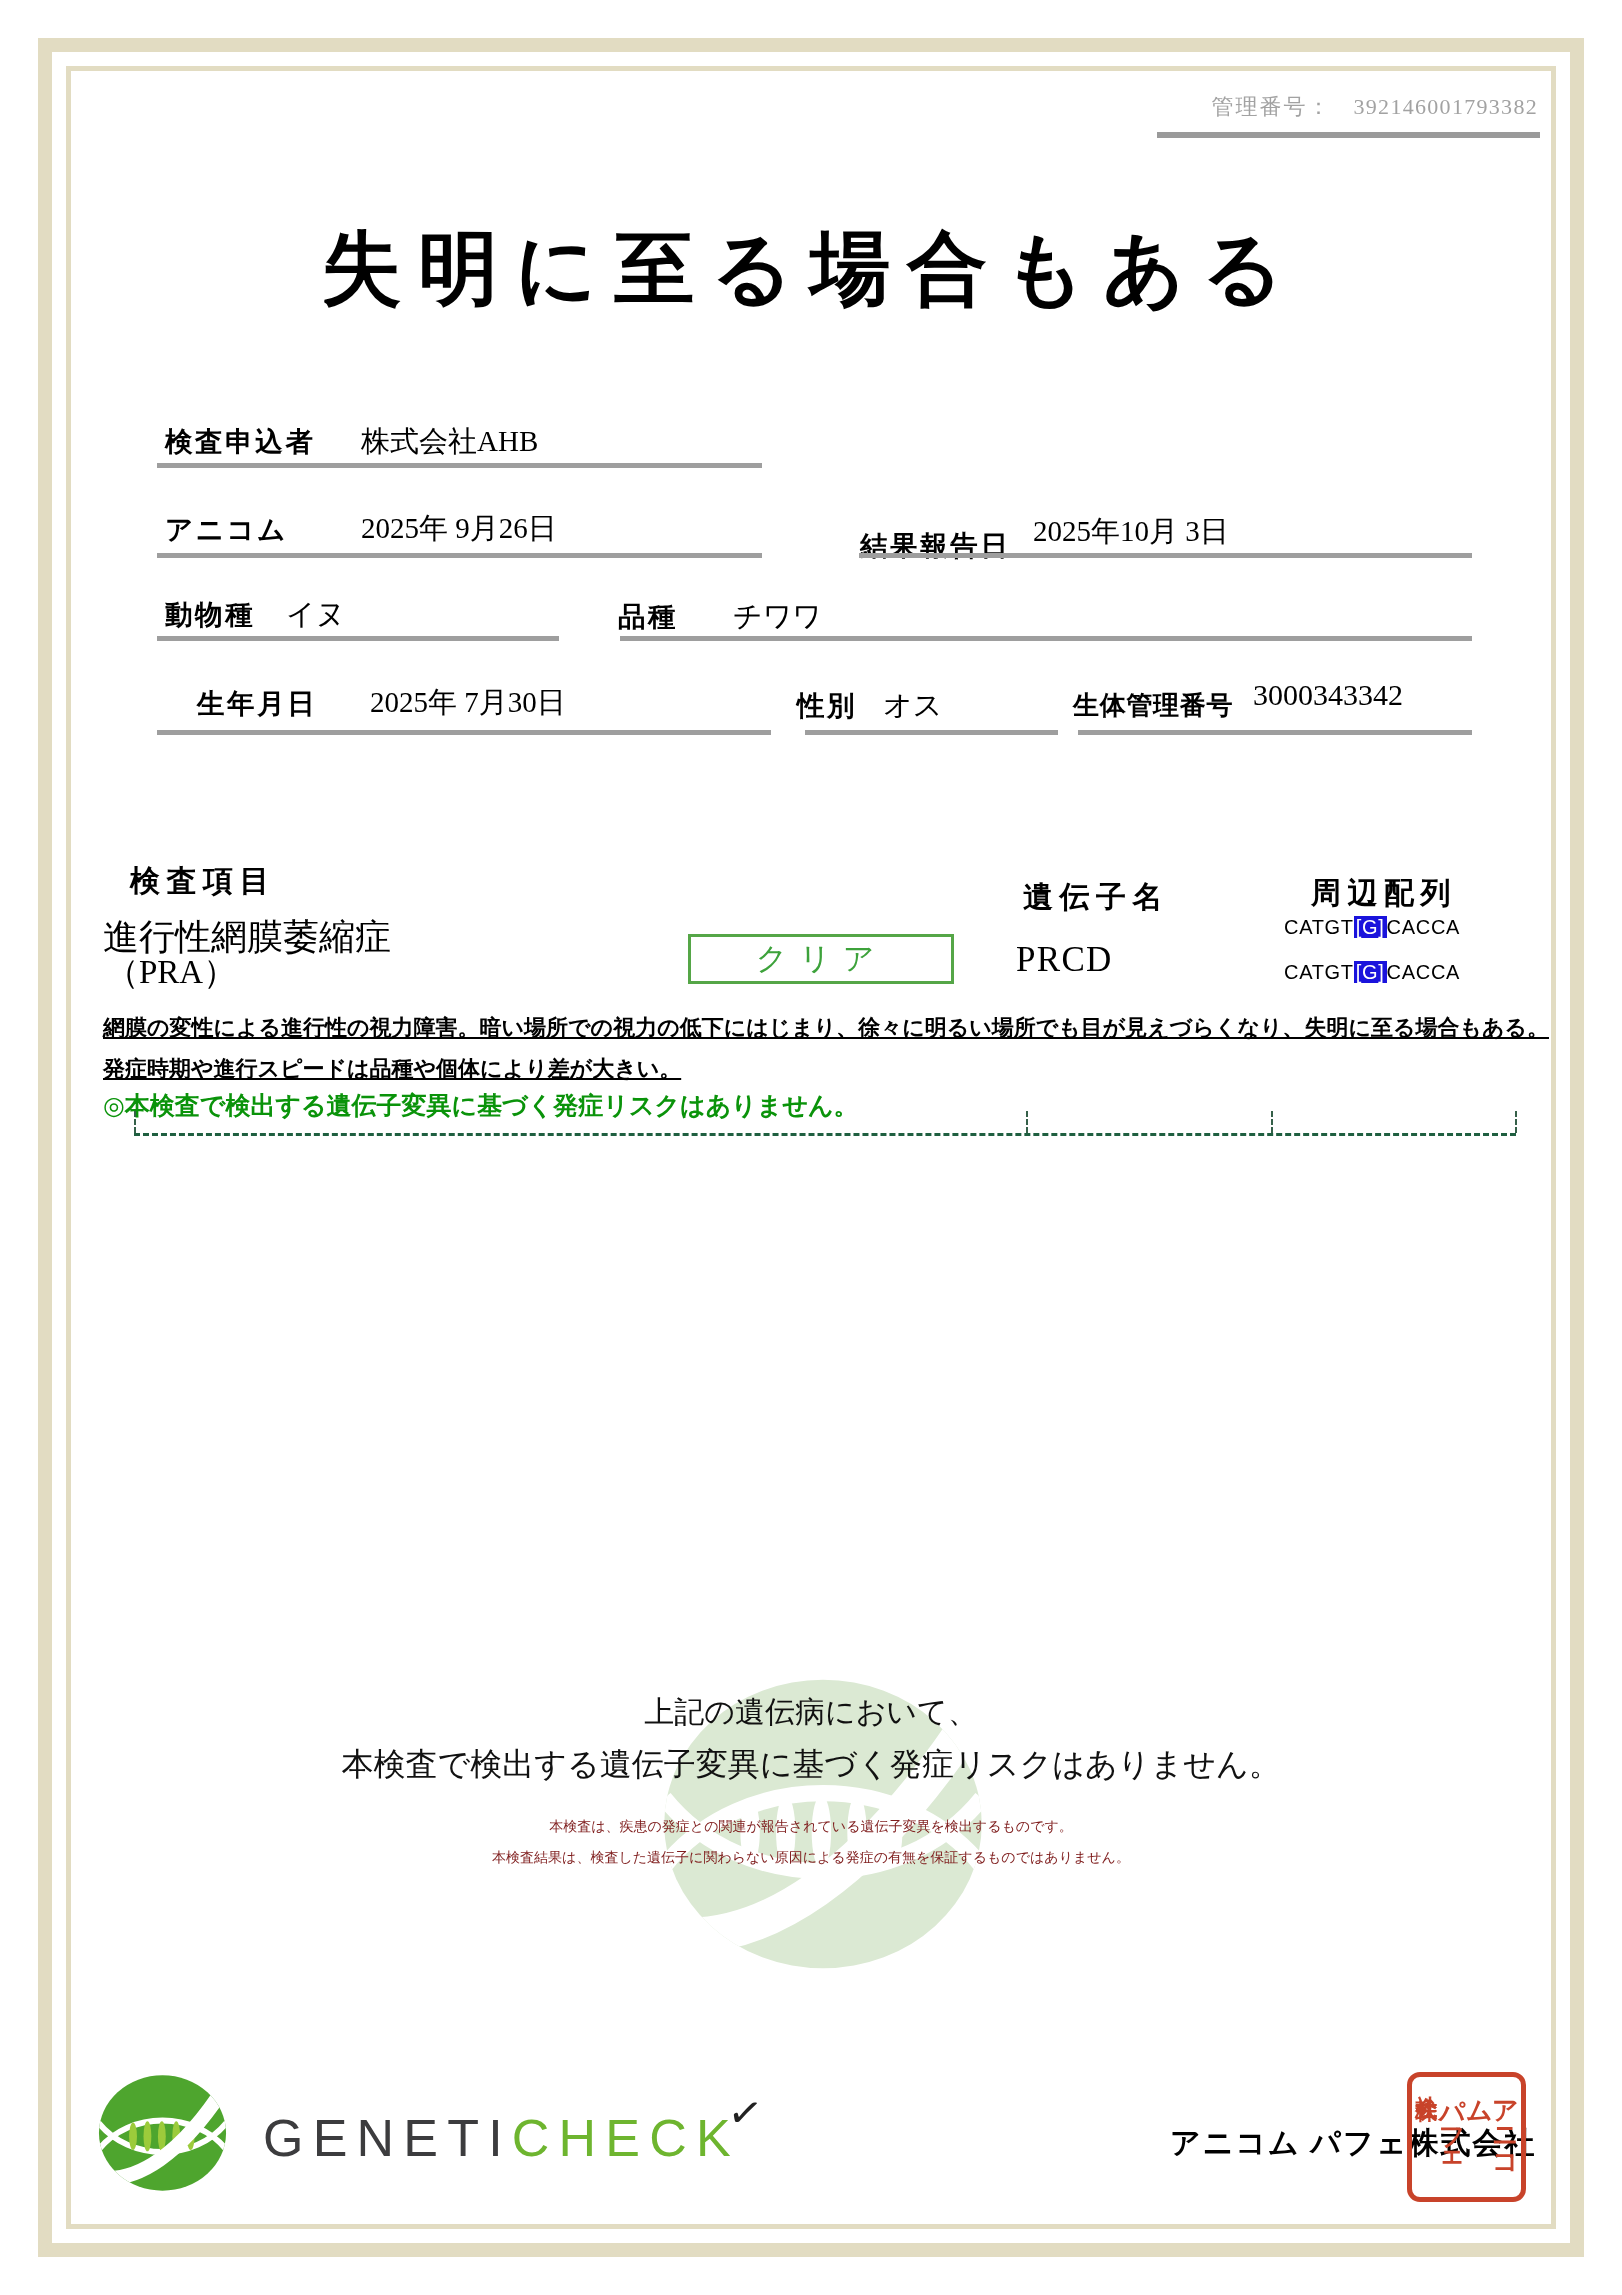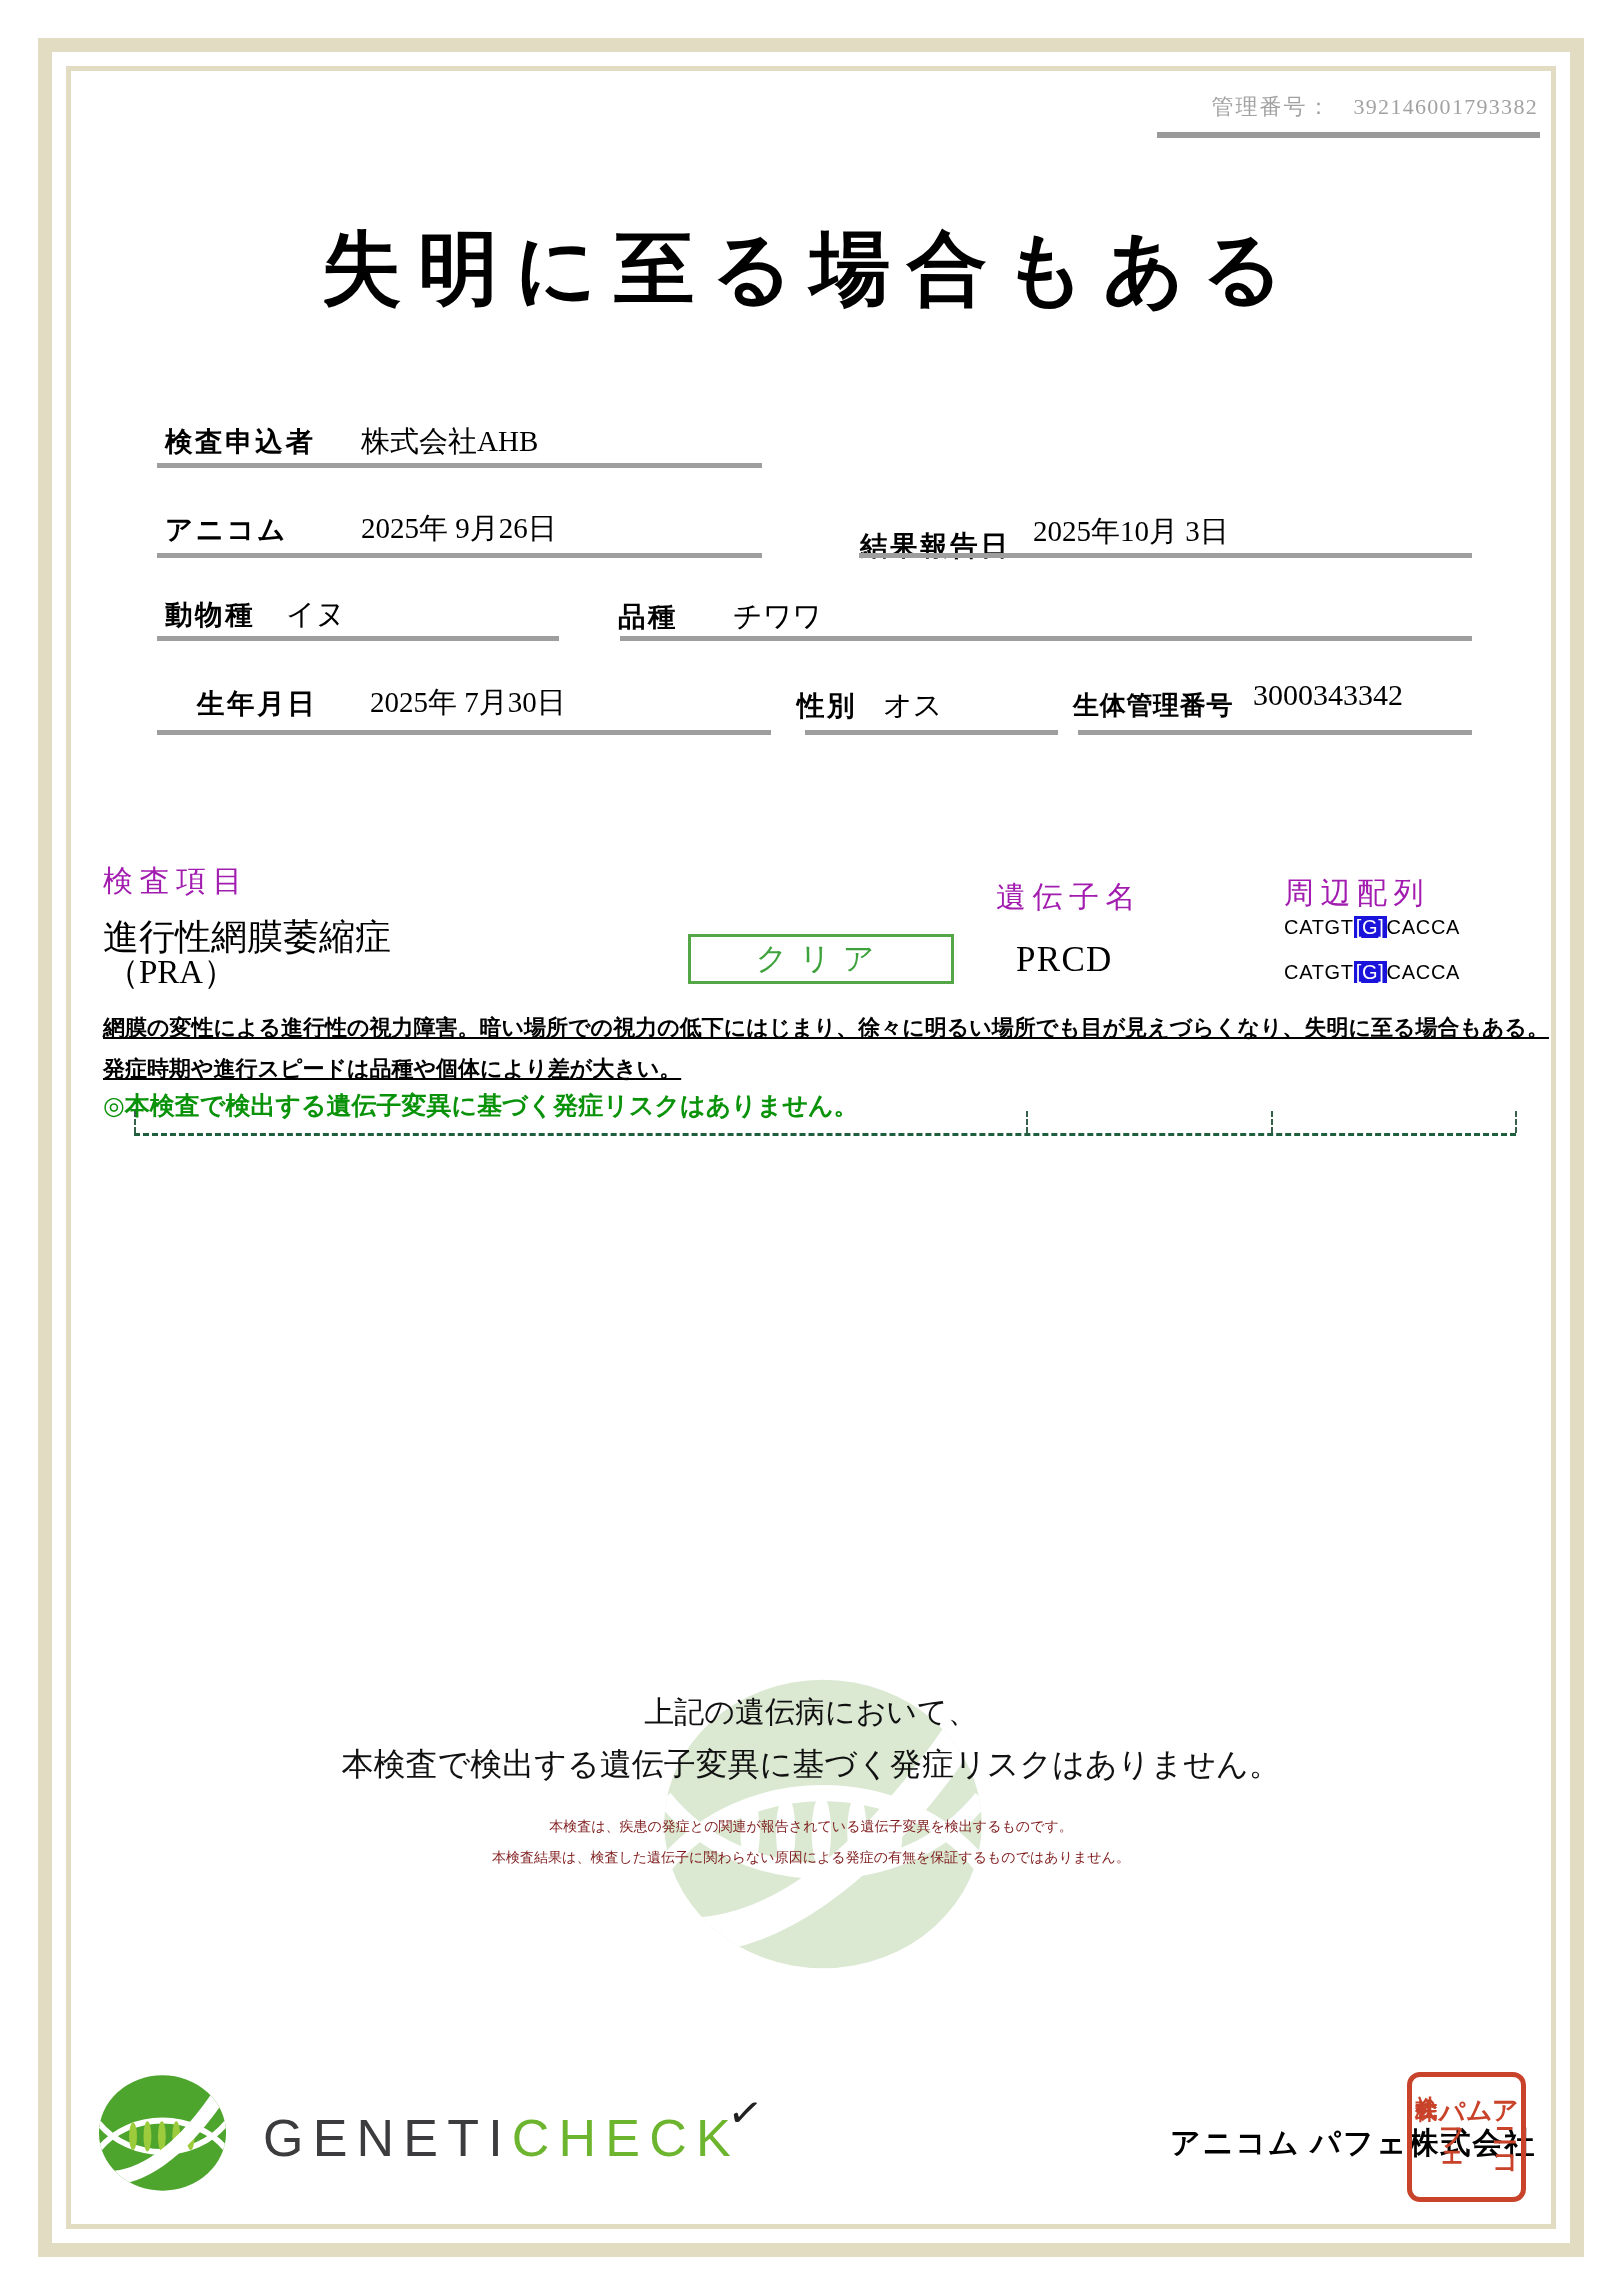--- a/index.html
+++ b/index.html
@@ -9,21 +9,21 @@
   .frame-inner{position:absolute;inset:66px;border:5.9px solid #e2dcc2;pointer-events:none;}
   .abs{position:absolute;white-space:nowrap;}
   .center{position:absolute;left:0;right:0;text-align:center;white-space:nowrap;}
   .mgmt{top:92px;right:84px;font-size:22px;color:#a2a2a2;letter-spacing:2px;}
   .mgmt-num{margin-left:22px;letter-spacing:1.3px;}
   .rule{position:absolute;height:4.6px;background:#9e9e9e;}
   .mgmt-rule{left:1157px;top:132px;width:383px;height:5.9px;background:#9a9a9a;}
   .title{top:216px;font-size:80px;font-weight:bold;letter-spacing:17px;}
   .lab{font-size:27.5px;font-weight:bold;letter-spacing:2.6px;}
   .val{font-size:29px;}
-  .ghead{font-size:30px;font-weight:normal;color:#a21caf;letter-spacing:6.5px;}
+  .ghead{font-size:30px;font-weight:bold;color:#000000;letter-spacing:6.5px;margin-left:27px;}
   .item-name{font-size:36px;}
   .clear-box{left:688px;top:934px;width:260px;height:44px;border:3.3px solid #55a647;
              display:flex;align-items:center;justify-content:center;}
   .clear-box span{font-size:31px;color:#3da23b;letter-spacing:11.8px;}
   .gene{font-size:35px;letter-spacing:1.3px;}
   .seq{font-family:"Liberation Sans","DejaVu Sans",sans-serif;font-size:20px;letter-spacing:0.7px;}
   .seq .hl{background:#1a13dc;color:#ffffff;padding:0 2px;}
   .desc{font-size:22px;font-weight:bold;text-decoration:underline;}
   .risk{font-size:25px;font-weight:bold;color:#0a930a;}
   .vdash{position:absolute;width:0;height:22px;border-left:2.6px dashed #356049;}

